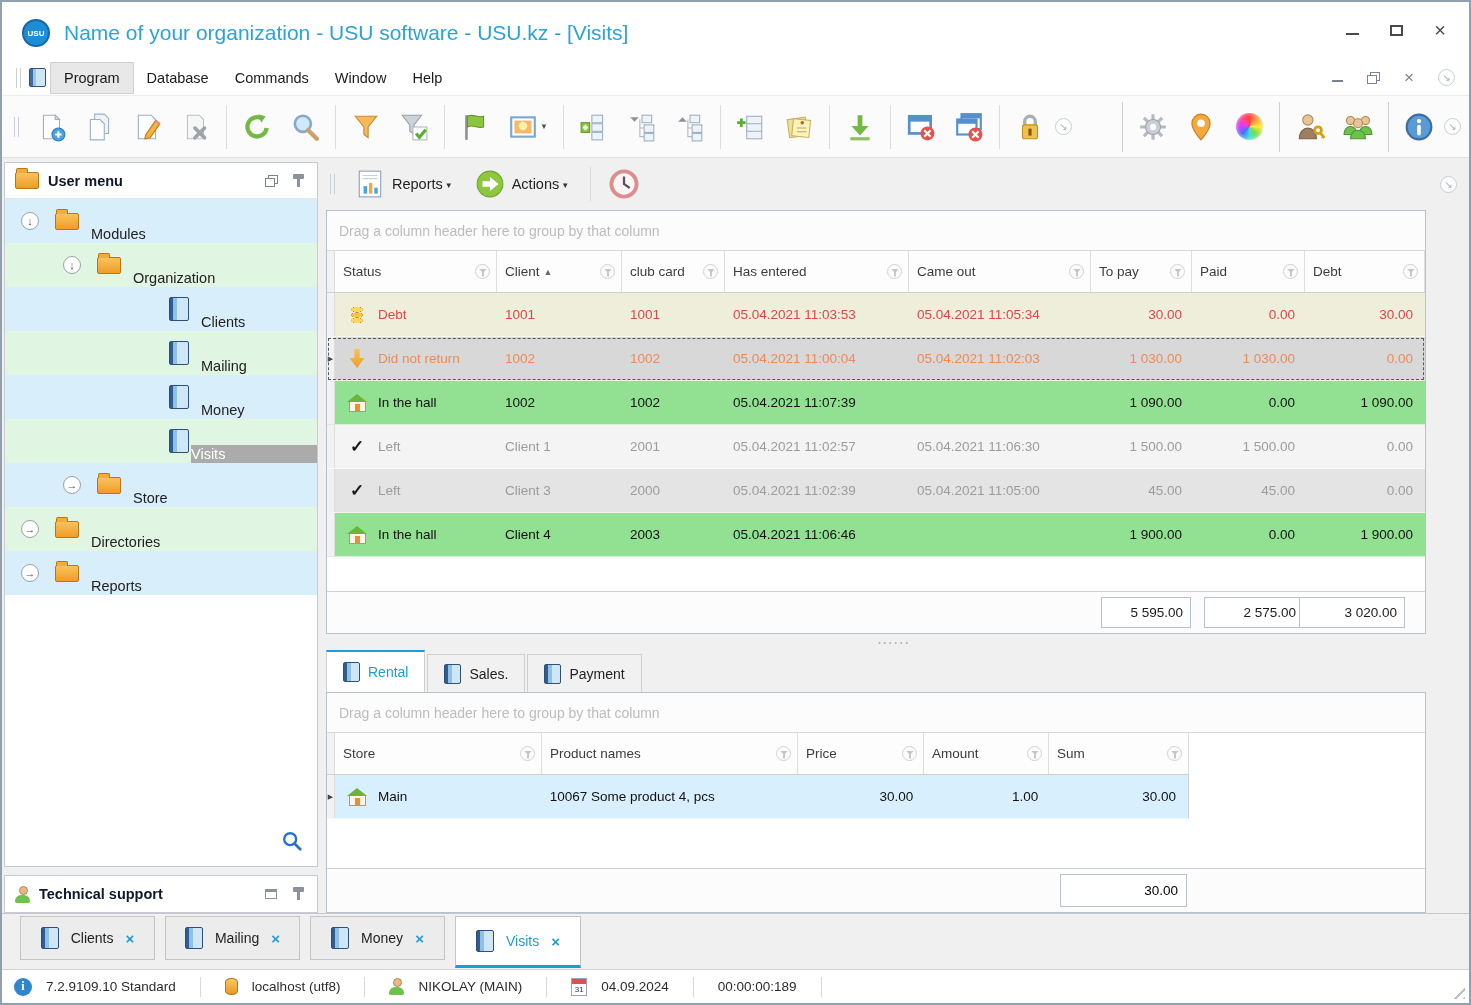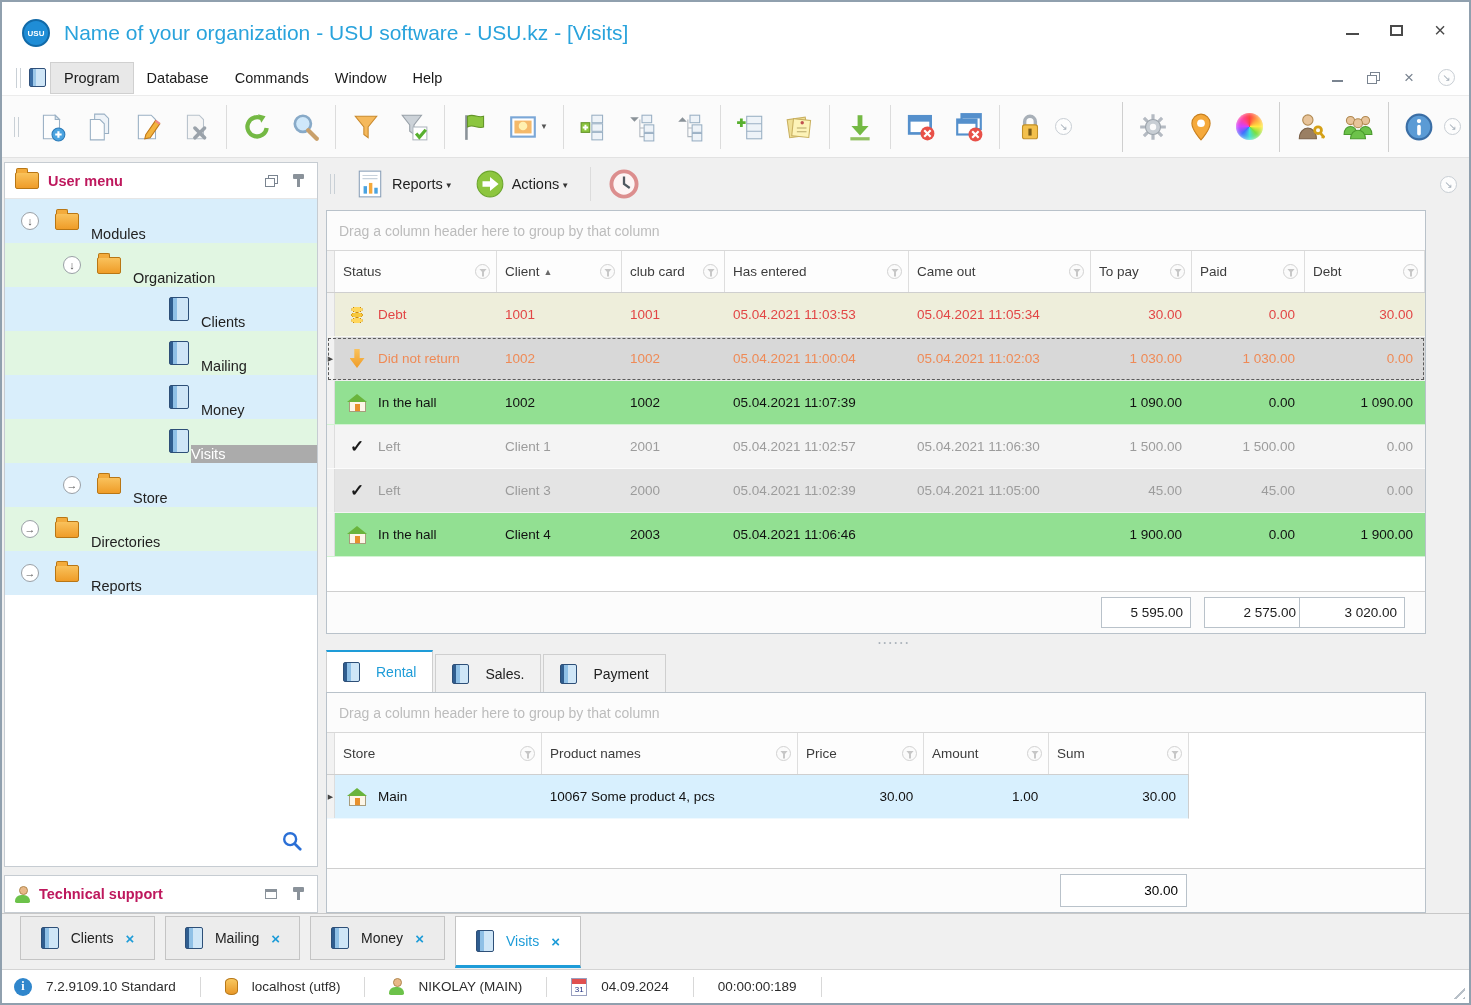--- a/index.html
+++ b/index.html
@@ -47,21 +47,21 @@
 
   
   .content { flex:1; display:flex; overflow:hidden; }
   .sidebar { width:318px; padding:4px 2px 0 2px; display:flex; flex-direction:column; }
   .main { flex:1; padding:0 6px 0 6px; display:flex; flex-direction:column; overflow:hidden; }
 
   
   .panel { background:#fff; border:1px solid #c6ccd2; }
   .user-menu-panel { flex:1; display:flex; flex-direction:column; position:relative; margin-bottom:8px; }
   .panel-header { height:36px; display:flex; align-items:center; padding:0 10px; gap:9px; background:#fff; border-bottom:1px solid #e6e6e6; }
-  .panel-title { font-size:14.5px; font-weight:bold; color:#be185d; flex:1; }
+  .panel-title { font-size:14.5px; font-weight:bold; color:#0f172a; flex:1; }
   .panel-hbtn { display:flex; align-items:center; justify-content:center; width:18px; height:16px; cursor:pointer; }
   .glyph-panelwin { width:12px; height:10px; border:1.5px solid #8a929a; border-top-width:3px; }
   .pin-icon { width:3px; height:8px; background:#8a929a; position:relative; margin-top:4px; }
   .pin-icon::before { content:""; position:absolute; top:-5px; left:-4px; width:11px; height:5px; background:#8a929a; border-radius:1px; }
 
   .tree { display:flex; flex-direction:column; }
   .tree-row { height:44px; display:flex; align-items:center; cursor:pointer; }
   .t-blue { background:#d9eefb; }
   .t-green { background:#e1f6e2; }
   .indent { flex:none; }
@@ -129,21 +129,21 @@
   .house-icon::before { content:""; position:absolute; left:-3px; top:-8px; border-left:10px solid transparent; border-right:10px solid transparent; border-bottom:8px solid #6ab43c; }
   .house-icon::after { content:""; position:absolute; left:5px; bottom:0; width:5px; height:7px; background:#e8902c; }
   .check-icon::before { content:"✓"; font-size:17px; font-weight:bold; color:#1a1a1a; }
 
   
   .splitter { height:16px; display:flex; align-items:center; justify-content:center; }
   .splitter::before { content:"••••••"; color:#aab2ba; font-size:7px; letter-spacing:3px; }
 
   
   .detail-tabs { display:flex; align-items:flex-end; height:42px; gap:2px; }
-  .dtab { height:38px; display:flex; align-items:center; gap:16px; padding:0 16px; background:#f1f1f1; border:1px solid #cfcfcf; border-bottom:none; font-size:14px; color:#222; cursor:pointer; }
+  .dtab { height:38px; display:flex; align-items:center; gap:8px; padding:0 16px; background:#f1f1f1; border:1px solid #cfcfcf; border-bottom:none; font-size:14px; color:#222; cursor:pointer; }
   .dtab .book-icon { width:17px; height:20px; margin-right:0; }
   .dtab.active { background:#fff; border-top:2px solid #1e9cd8; height:42px; color:#1e9cd8; }
 
   .lower-grid { flex:1; width:1100px; }
   .lower-table-wrap { width:862px; }
   .lower-footer { height:44px; position:relative; border-top:1px solid #cfcfcf; background:#fcfcfc; }
   .lower-total { position:absolute; left:733px; top:5px; width:127px; height:33px; border:1px solid #b9c2ca; background:#fff; display:flex; align-items:center; justify-content:flex-end; padding-right:8px; font-size:13.5px; }
 
   
   .bottom-tabs { height:56px; background:#f0f0f0; border-top:1px solid #c8c8c8; display:flex; align-items:flex-start; padding-left:18px; gap:10px; }

